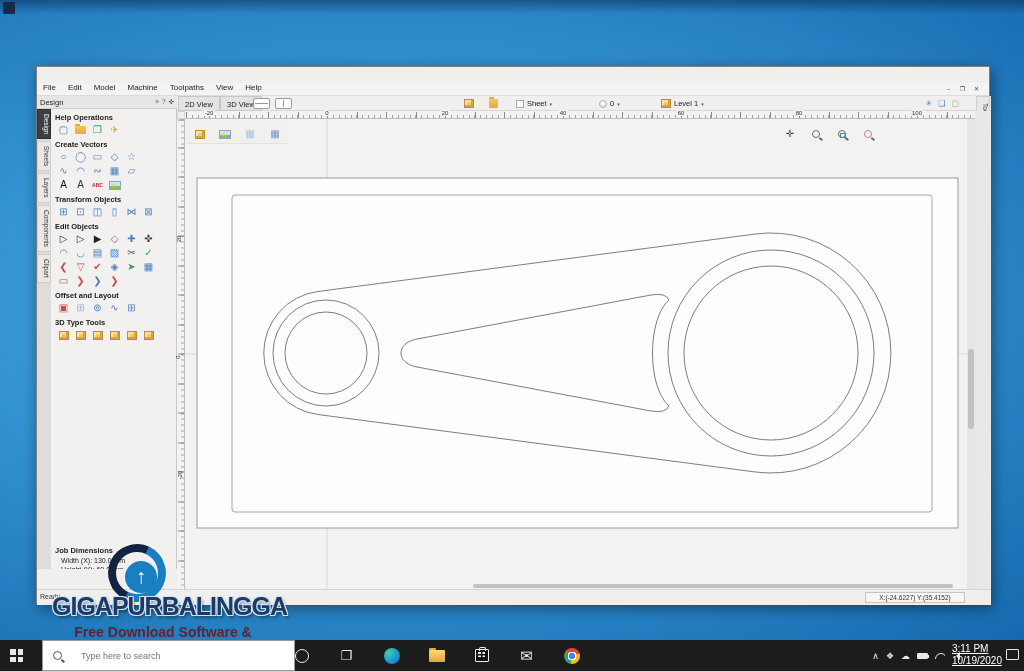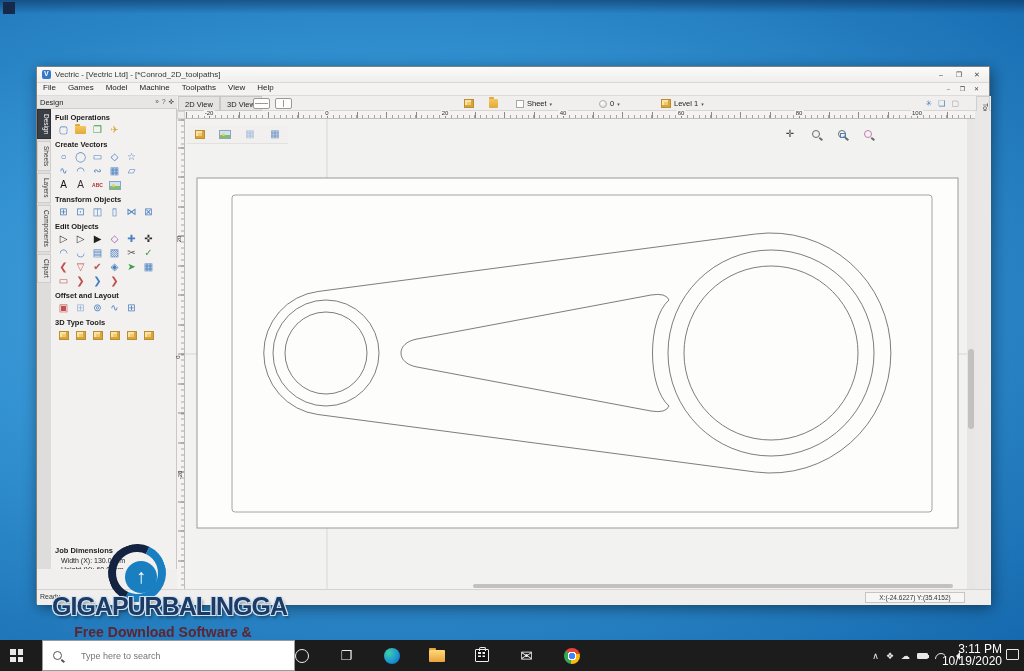--- a/index.html
+++ b/index.html
@@ -130,45 +130,36 @@
   .ic-chrome{width:16px;height:16px;border-radius:50%;
     background:radial-gradient(circle,#4285f4 0 3px,#fff 3px 4.5px,transparent 4.5px),
     conic-gradient(from -50deg,#ea4335 0 120deg,#fbbc05 0 240deg,#34a853 0 360deg);}
   .tray{position:absolute;right:64px;top:0;height:31px;display:flex;align-items:center;gap:7px;}
   .tray .tg{color:#e8e8e8;font-size:9px;}
   .ic-batt{width:11px;height:6px;border:1px solid #e8e8e8;border-radius:1px;position:relative;background:#e8e8e8;}
   .ic-batt::after{content:"";position:absolute;right:-2px;top:1px;width:1.5px;height:3px;background:#e8e8e8;}
   .ic-wifi{width:10px;height:6px;overflow:hidden;position:relative;}
   .ic-wifi::before{content:"";position:absolute;left:0;top:0;width:10px;height:10px;border:1.5px solid #e8e8e8;border-radius:50%;}
   .ic-spk{width:0;height:0;border:4px solid transparent;border-right-color:#e8e8e8;position:relative;}
-  .clock{position:absolute;right:22px;top:3px;text-align:right;color:#fff;font-size:12px;line-height:12px;}
+  .clock{position:absolute;right:22px;top:3px;color:#fff;font-size:10px;line-height:12px;text-decoration:underline;}
   .action{position:absolute;right:5px;top:9px;width:13px;height:11px;border:1.5px solid #e8e8e8;border-radius:1px;}
 </style>
 </head>
 <body>
 
 <div class="screen">
   <div class="desk-ico"></div>
 
   <div class="win">
 
-    <div class="titlebar">
-      <span class="app-ico"></span>
-      <span class="t-title">Vectric - [Vectric Ltd] - [*Conrod_2D_toolpaths]</span>
-      <span class="winbtns">
-        <span class="winbtn">–</span>
-        <span class="winbtn">❐</span>
-        <span class="winbtn">✕</span>
-      </span>
-    </div>
 
     <div class="menubar">
 
     <span class="mi">File</span>
-        <span class="mi">Games</span>
+        <span class="mi">Edit</span>
         <span class="mi">Model</span>
         <span class="mi">Machine</span>
         <span class="mi">Toolpaths</span>
         <span class="mi">View</span>
         <span class="mi">Help</span>
       </div>
     <span class="mdi-btns" style="position:absolute;right:3px;top:17px;display:flex;gap:1px;">
       <span class="winbtn" style="width:13px;height:10px;font-size:6px;line-height:10px;">–</span>
       <span class="winbtn" style="width:13px;height:10px;font-size:6px;line-height:10px;">❐</span>
       <span class="winbtn" style="width:13px;height:10px;font-size:6px;line-height:10px;">✕</span>
@@ -188,21 +179,21 @@
 
     <span class="vtab active">Design</span>
         <span class="vtab">Sheets</span>
         <span class="vtab">Layers</span>
         <span class="vtab">Components</span>
         <span class="vtab">Clipart</span>
       </div>
 
     <div class="panel-body">
       <div>
-        <div class="sec-title">Full Operations</div>
+        <div class="sec-title">Help Operations</div>
         <div class="igrid">
 
         <span class="icell">
               <span class="ig" style="color: rgb(74, 127, 192);">▢</span>
             </span>
             <span class="icell">
               <span class="ig ic-folder"></span>
             </span>
             <span class="icell">
               <span class="ig" style="color: rgb(63, 158, 79);">❐</span>

